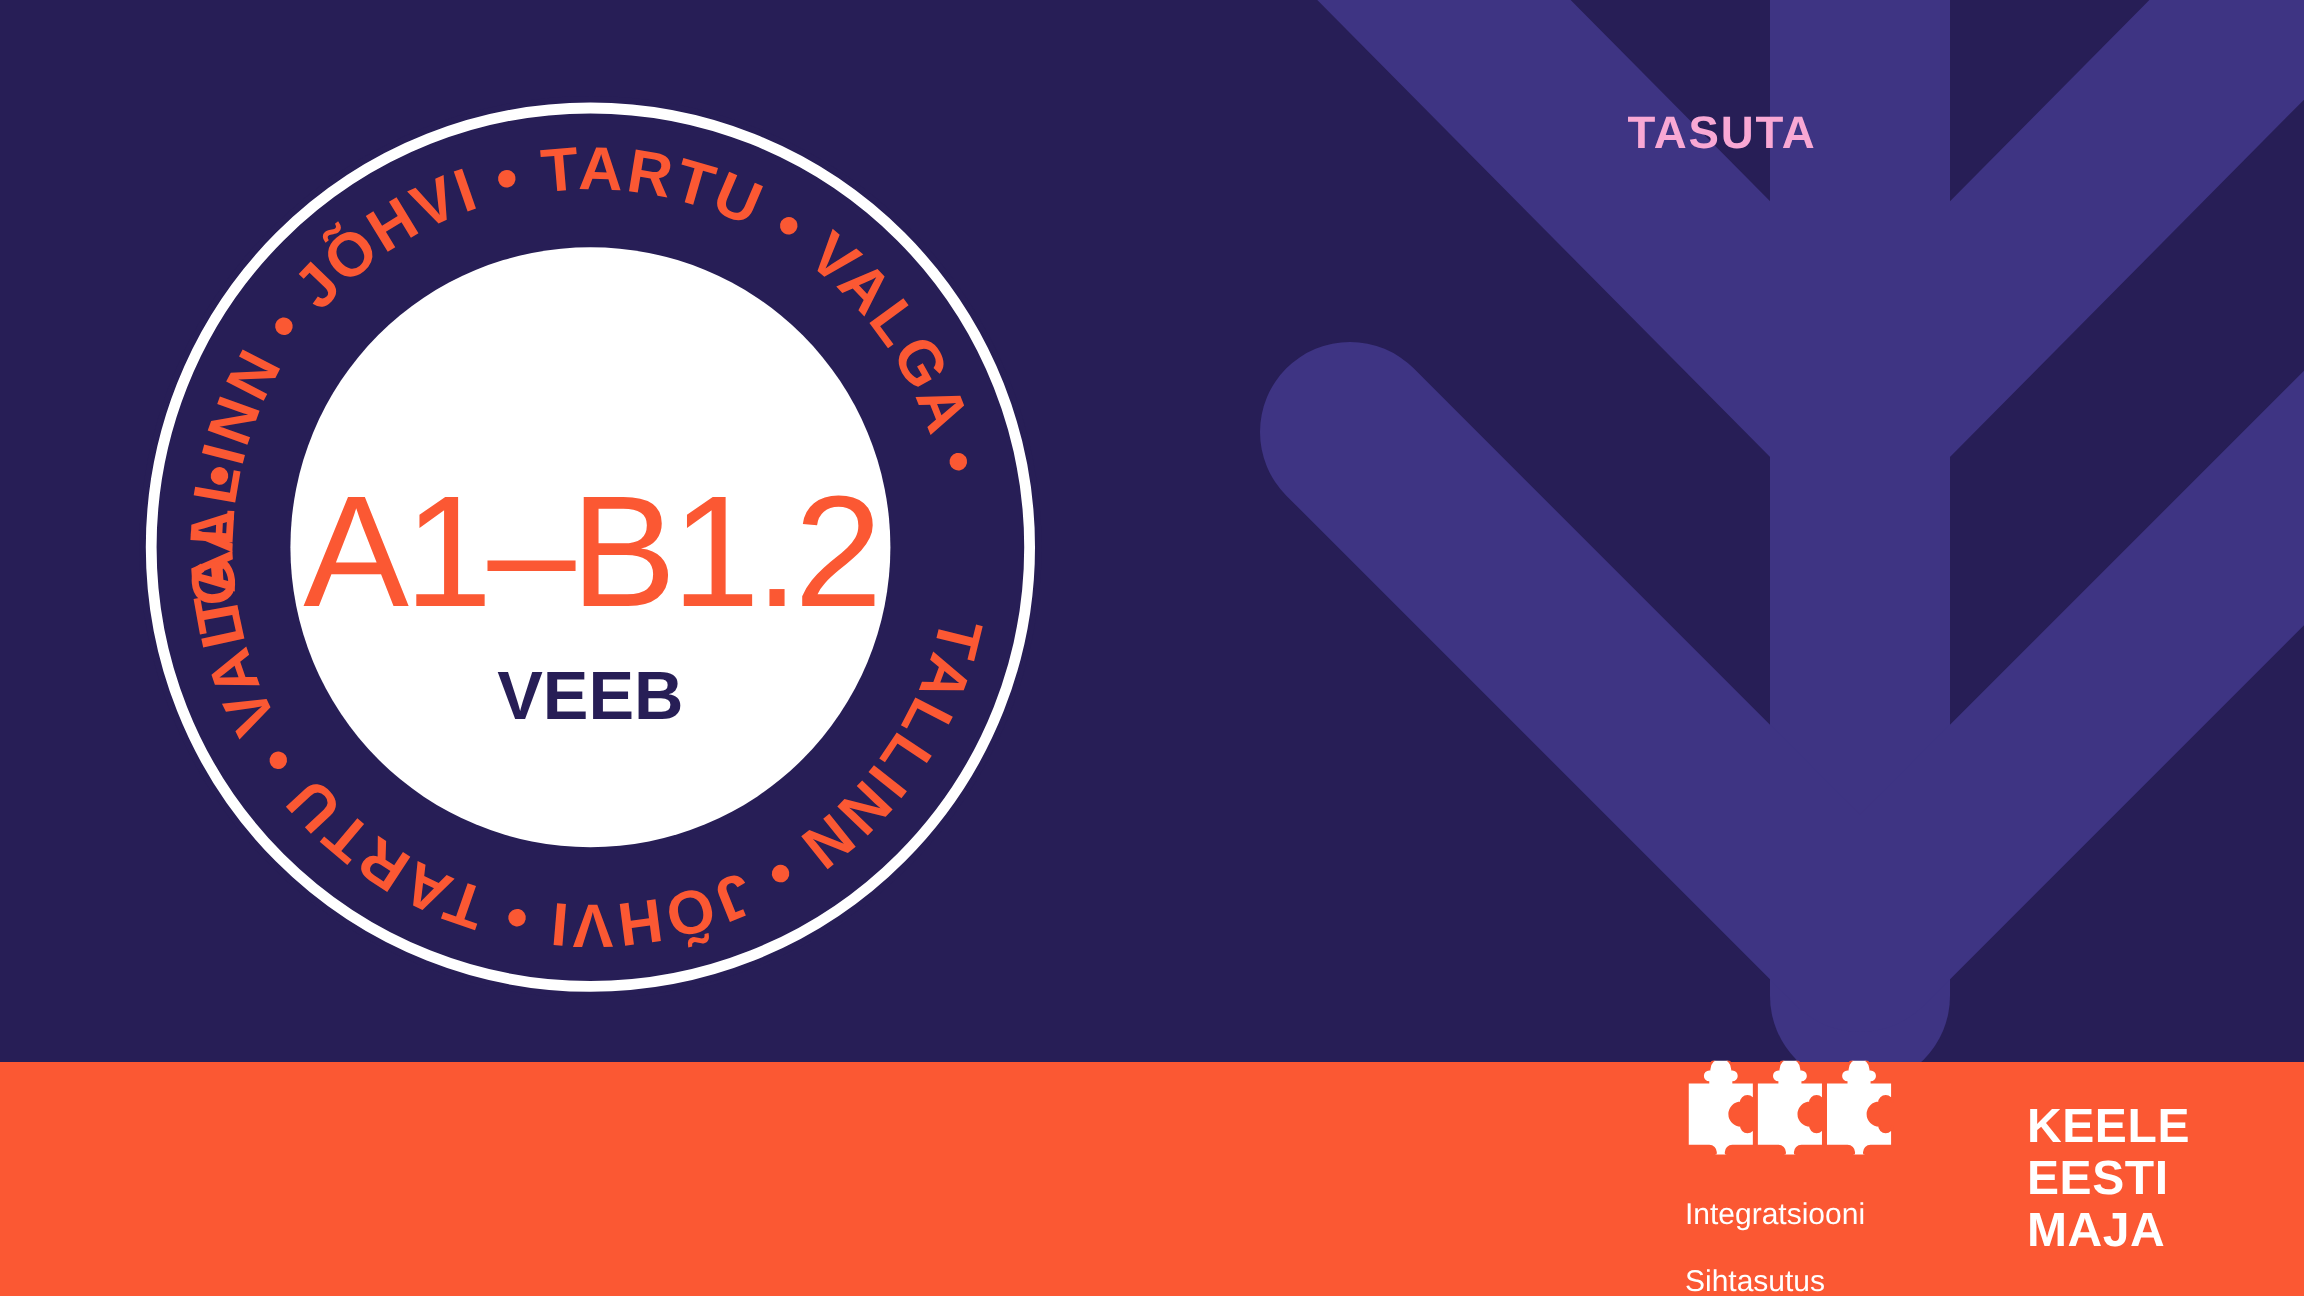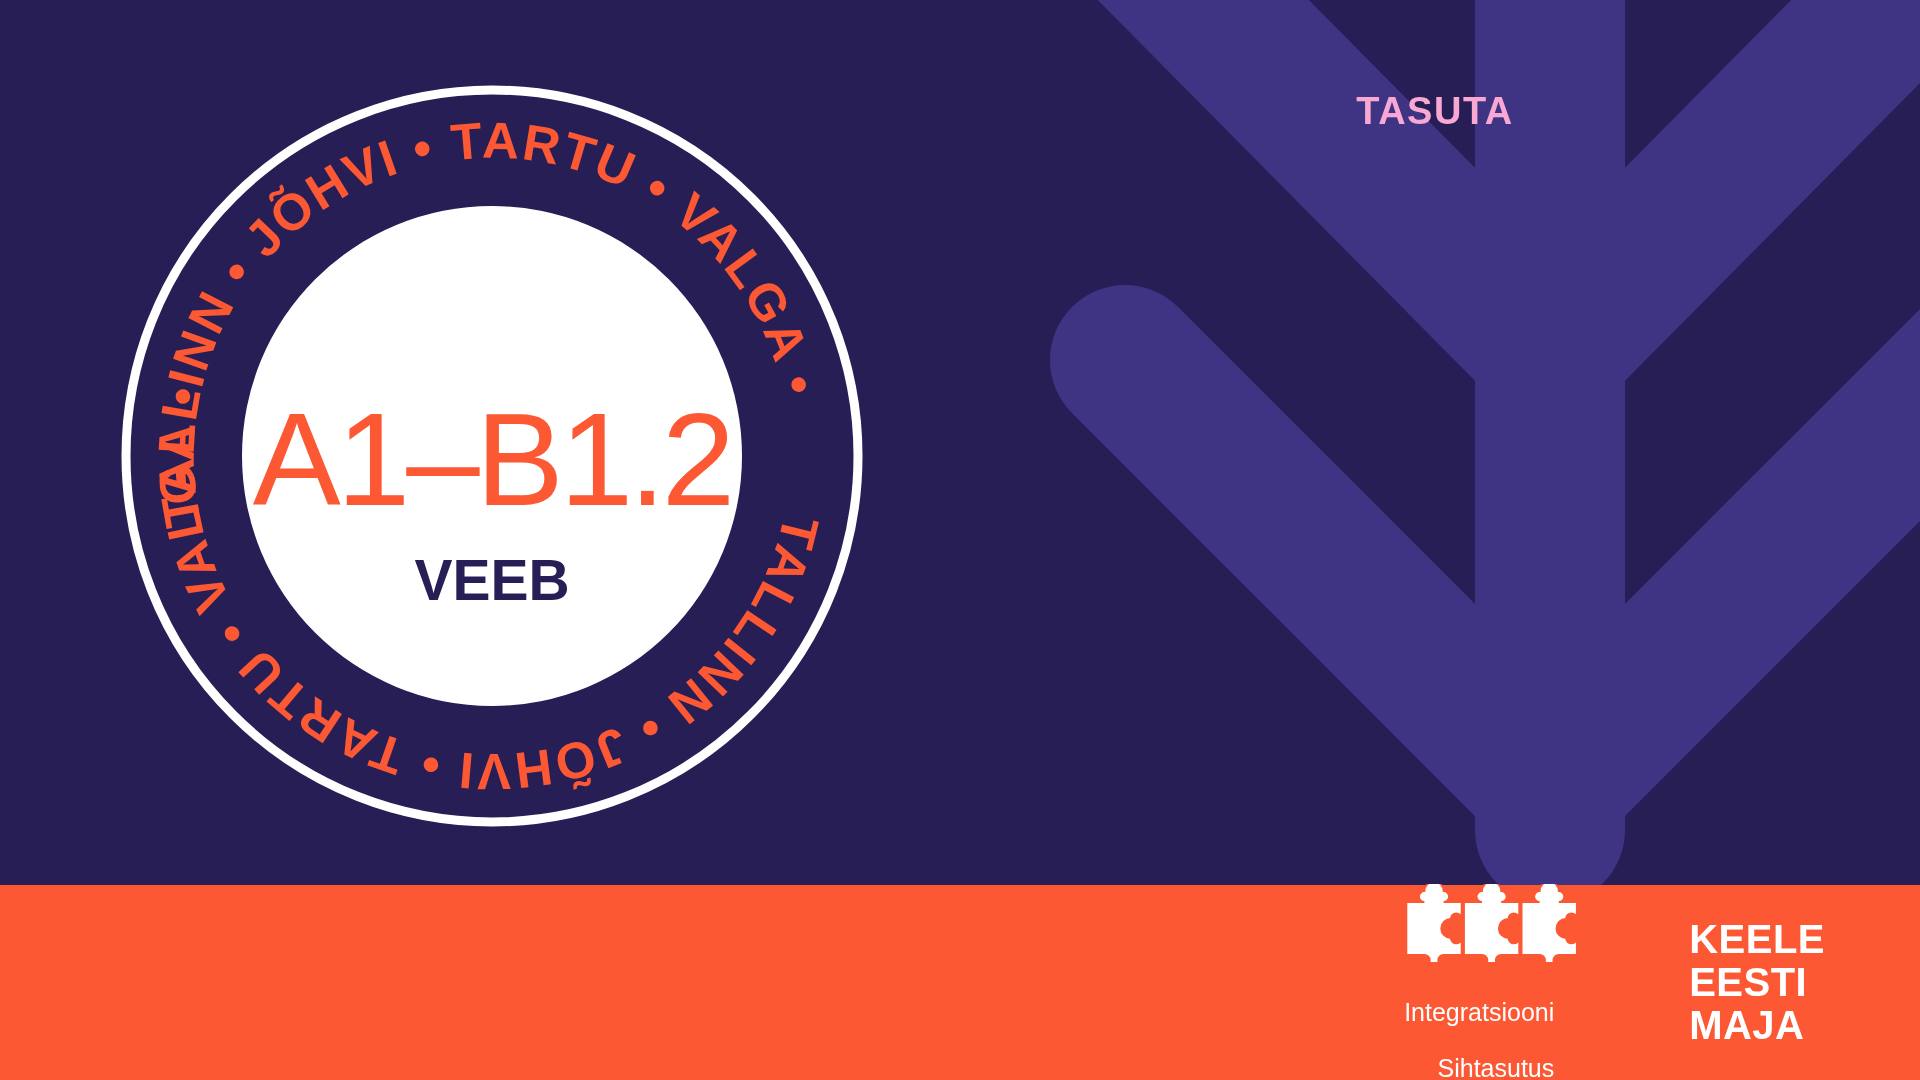--- a/index.html
+++ b/index.html
@@ -106,21 +106,20 @@
     gap:8px;
   }
   #logo-isf .puzzle { display:block; }
   #logo-isf .isf-text {
     color:#FFFFFF;
     font-size:25px;
     font-weight:400;
     line-height:1.12;
     letter-spacing:0px;
     white-space:pre-line;
-    text-align:right;
   }
   
   #logo-ekm {
     color:#FFFFFF;
     font-size:40px;
     font-weight:700;
     line-height:1.08;
     letter-spacing:0.5px;
   }
   #logo-ekm .ekm-line { display:block; }

